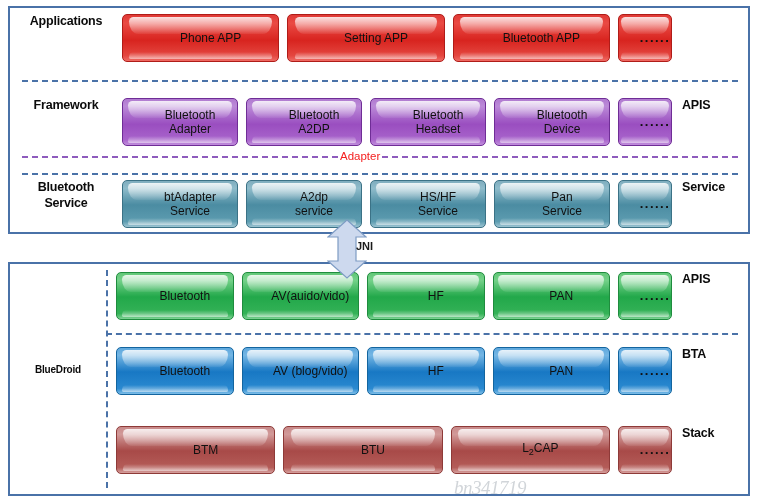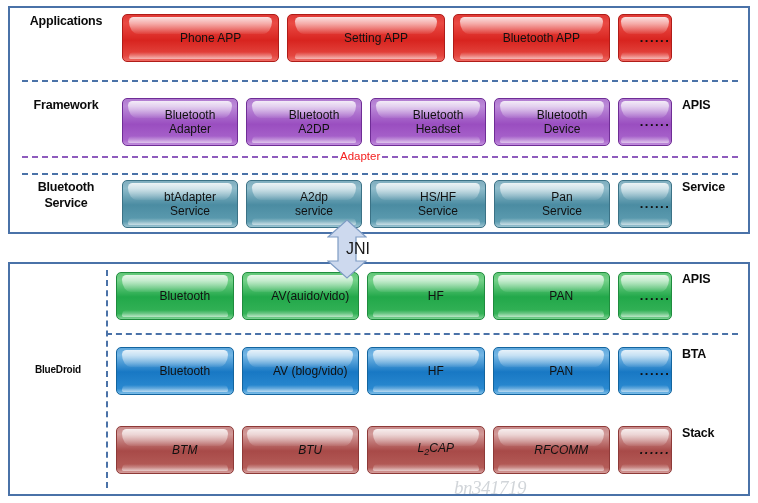--- a/index.html
+++ b/index.html
@@ -101,21 +101,21 @@
   }
   .node.dots { flex: 0 0 54px; letter-spacing: 1px; font-size: 13px; }
   .node.dots .label { font-weight: bold; letter-spacing: 1.5px; }
 
   
   .c-red      { background: linear-gradient(to bottom,#e03a36 0%,#ea4a44 18%,#d8241f 55%,#e4463f 88%,#ef6a63 100%); border-color:#b01c18; }
   .c-purple   { background: linear-gradient(to bottom,#b07ad0 0%,#bb8ad8 16%,#9a4ec0 55%,#a863cb 88%,#c08ddc 100%); border-color:#6f2d96; }
   .c-teal     { background: linear-gradient(to bottom,#7fadbe 0%,#8fbccb 16%,#4b8ca2 52%,#5d9cb0 88%,#9cc4d2 100%); border-color:#3b7286; }
   .c-green    { background: linear-gradient(to bottom,#62c878 0%,#74d189 16%,#22a84a 52%,#34b257 88%,#7ed294 100%); border-color:#1f8c3e; }
   .c-blue     { background: linear-gradient(to bottom,#5fa8dd 0%,#74b6e4 16%,#1878c4 52%,#2a89d0 88%,#7dbee8 100%); border-color:#13659f; }
-  .c-darkred  { background: linear-gradient(to bottom,#c88a8a 0%,#d29a99 16%,#a84a48 52%,#b45c58 88%,#d6a09e 100%); border-color:#8e3a38;font-style:italic; }
+  .c-darkred  { background: linear-gradient(to bottom,#c88a8a 0%,#d29a99 16%,#a84a48 52%,#b45c58 88%,#d6a09e 100%); border-color:#8e3a38; }
 
   
   .hdash {
     position: absolute;
     height: 0;
     border-top: 2px dashed #4a72a8;
   }
   .hdash.purple { border-top-color: #8e5bbd; }
   .vdash {
     position: absolute;
@@ -136,24 +136,25 @@
 
   
   #jni-arrow {
     position: absolute;
     left: 327px; top: 219px;
     width: 40px; height: 60px;
     z-index: 8;
   }
   #jni-label {
     position: absolute;
-    left: 346px; top: 240px;
-    font-size: 16px;
+    left: 356px; top: 240px;
+    font-size: 11px;
     color: #1a1a1a;
     z-index: 9;
+    font-weight: bold;
   }
 
   
   #watermark {
     position: absolute;
     left: 430px; top: 474px;
     width: 326px; height: 24px;
     z-index: 10;
     pointer-events: none;
   }
@@ -311,23 +312,20 @@
     <div class="row-boxes">
       <div class="node c-darkred">
           <span class="label">BTM</span>
         </div>
       <div class="node c-darkred">
           <span class="label">BTU</span>
         </div>
       <div class="node c-darkred">
           <span class="label">L<sub style="font-size:9px;">2</sub>CAP</span>
         </div>
-      <div class="node c-darkred">
-          <span class="label">RFCOMM</span>
-        </div>
       <div class="node c-darkred dots">
           <span class="label">......</span>
         </div>
     </div>
     <div class="row-tail">Stack</div>
   </div>
 </div>
 
 <div id="watermark">
   <span class="wm b">bn341719</span>

